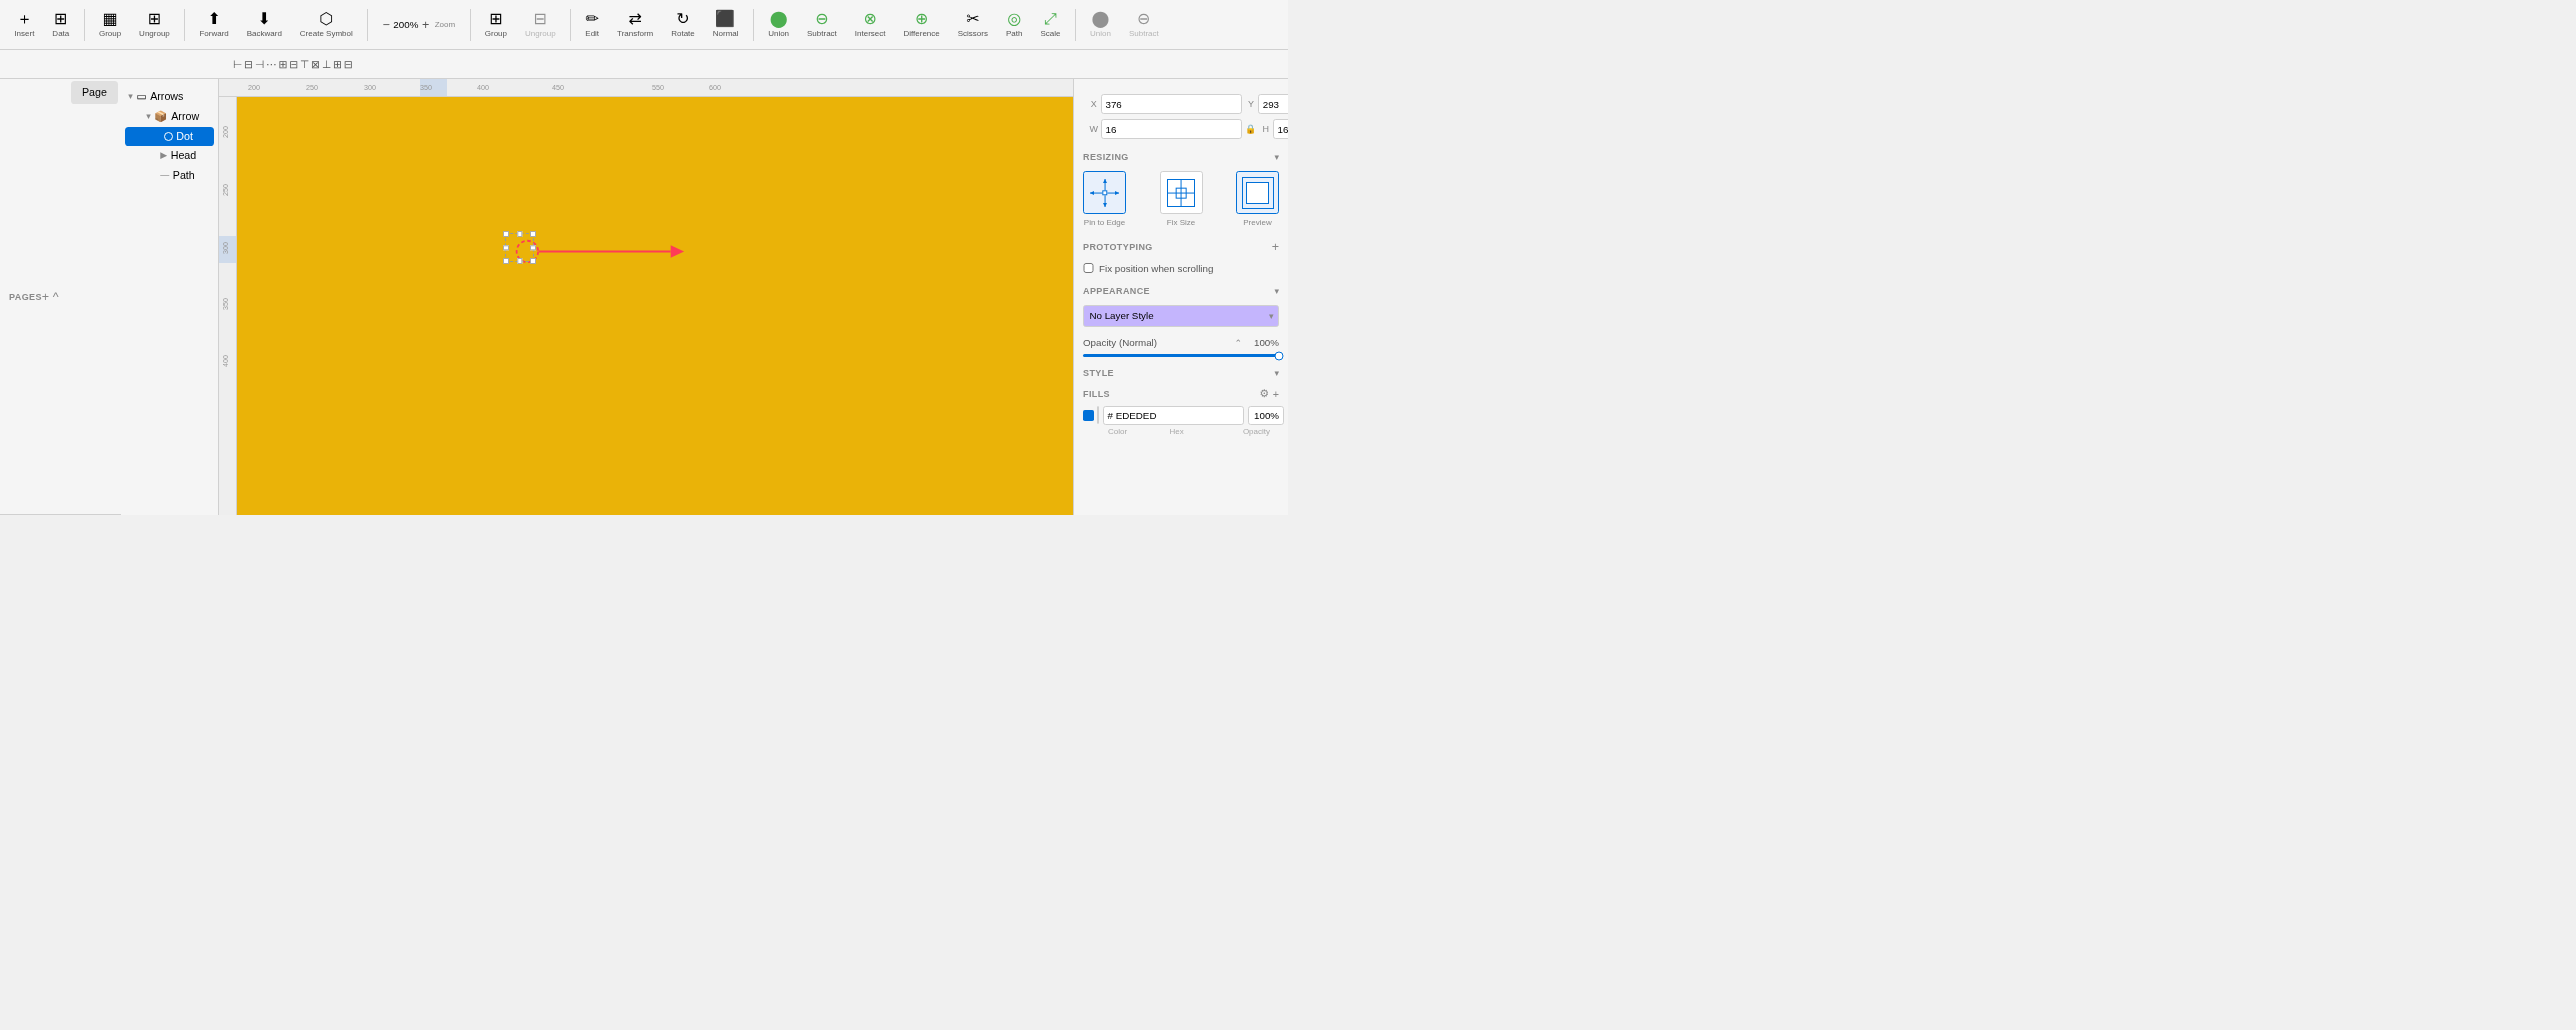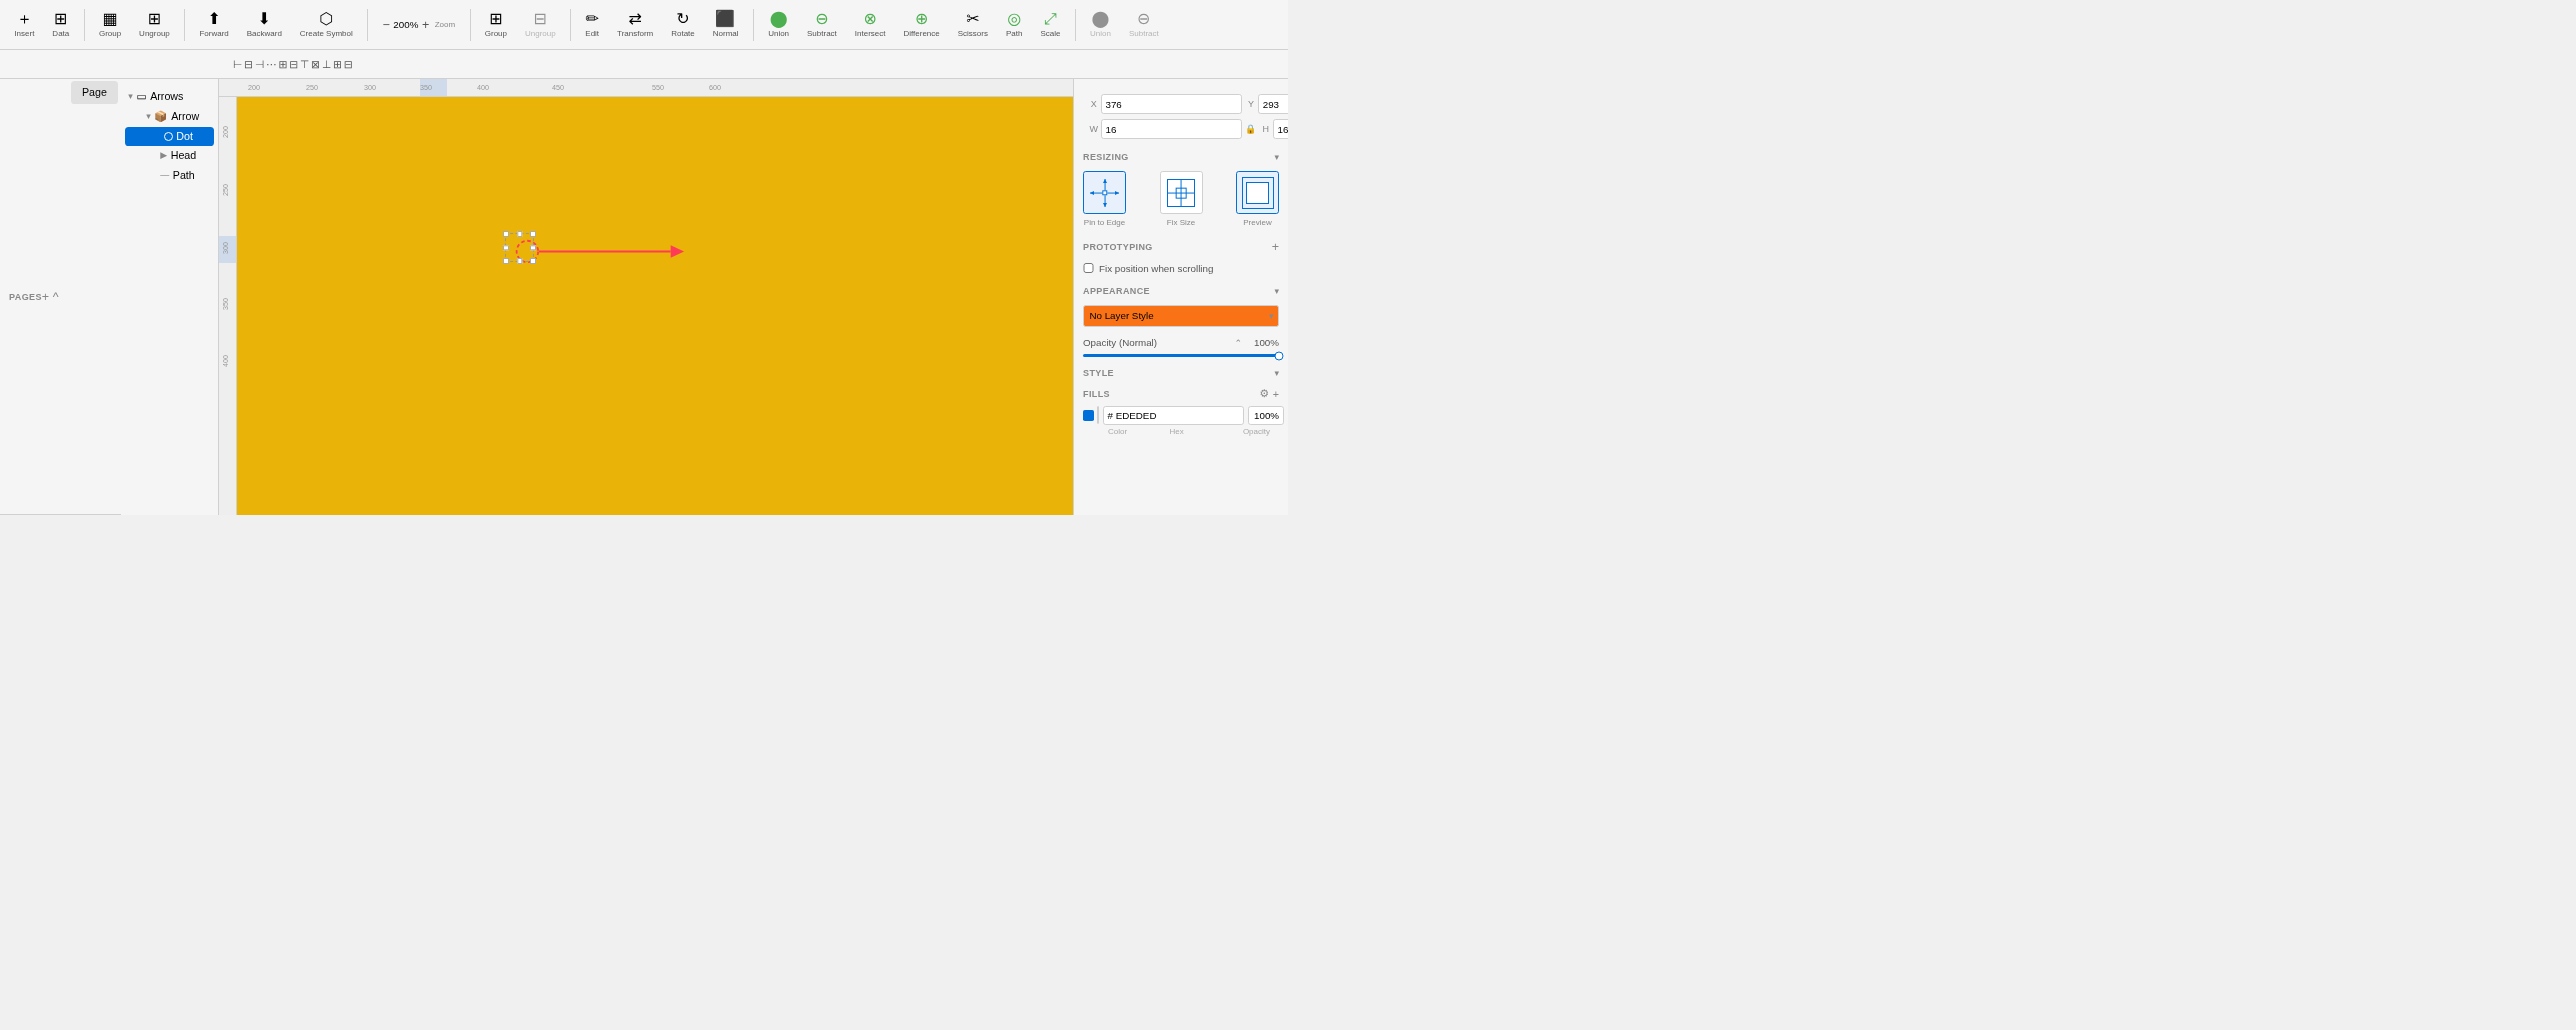--- a/index.html
+++ b/index.html
@@ -258,21 +258,21 @@
     .proto-checkbox { width: 10.7px; height: 10.7px; border: 0.9px solid #d0d0d0; background: white; border-radius: 1.8px; }
     .proto-label { font-size: 9.8px; color: #555; }
 
     
     .appearance-section { padding: 3.6px 9px 7.2px; }
     .style-select {
       width: 100%;
       height: 21.5px;
       border: 0.9px solid #d0d0d0;
       border-radius: 2.7px;
-      background: #f97316;
+      background: #c4b5fd;
       font-size: 9.8px;
       padding: 0 5.4px;
       appearance: none;
       -webkit-appearance: none;
       cursor: pointer;
       display: flex; align-items: center; justify-content: space-between;
     }
     .style-select-container {
       position: relative;
     }

